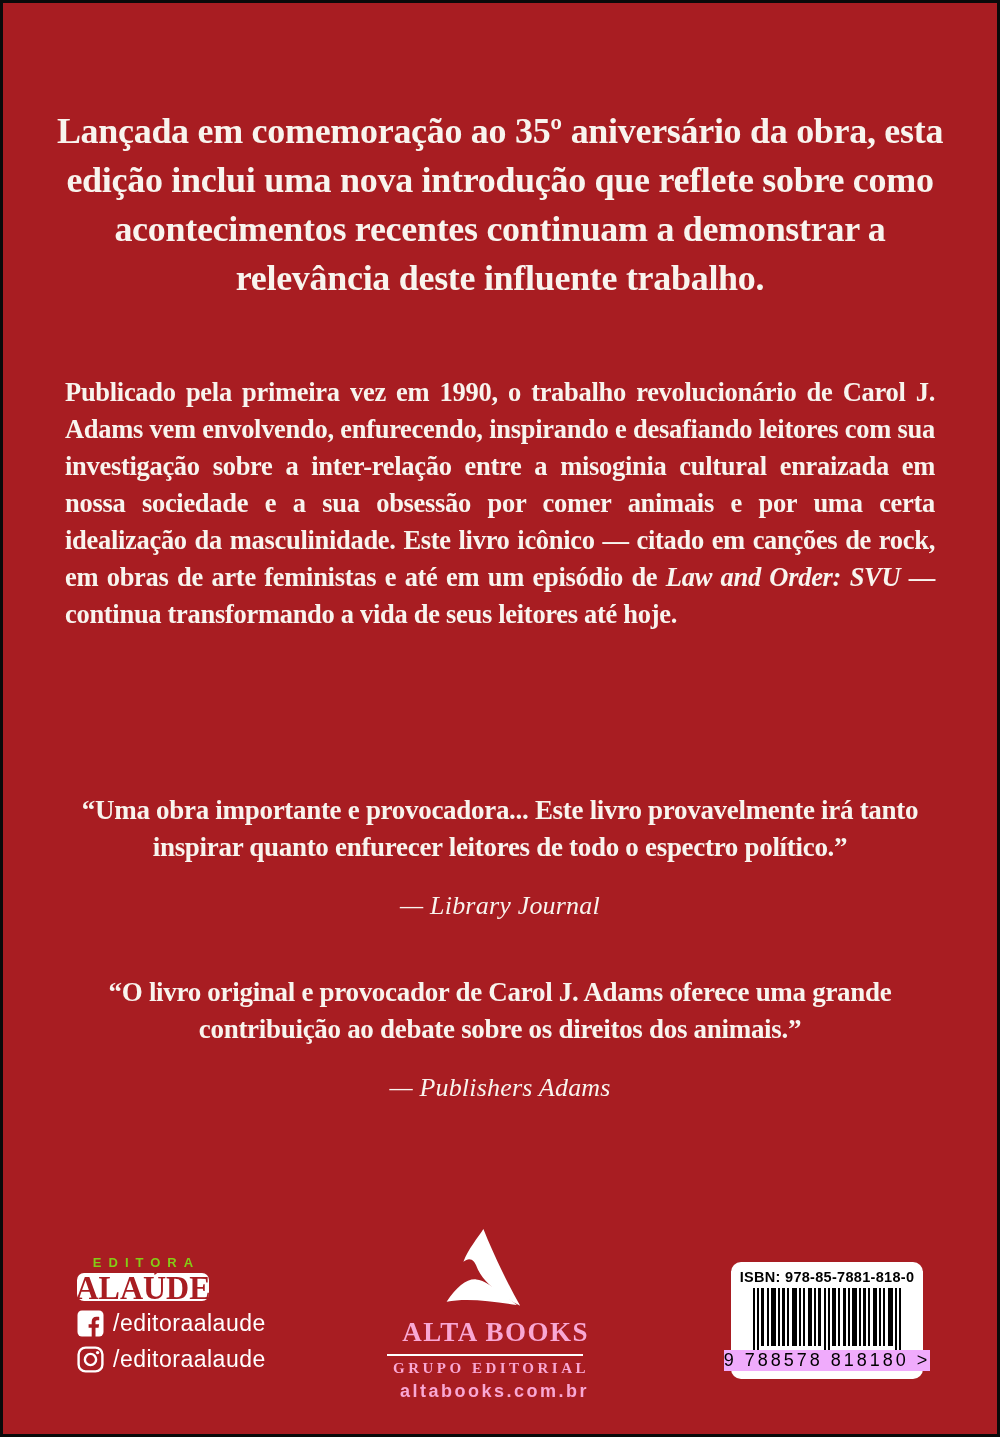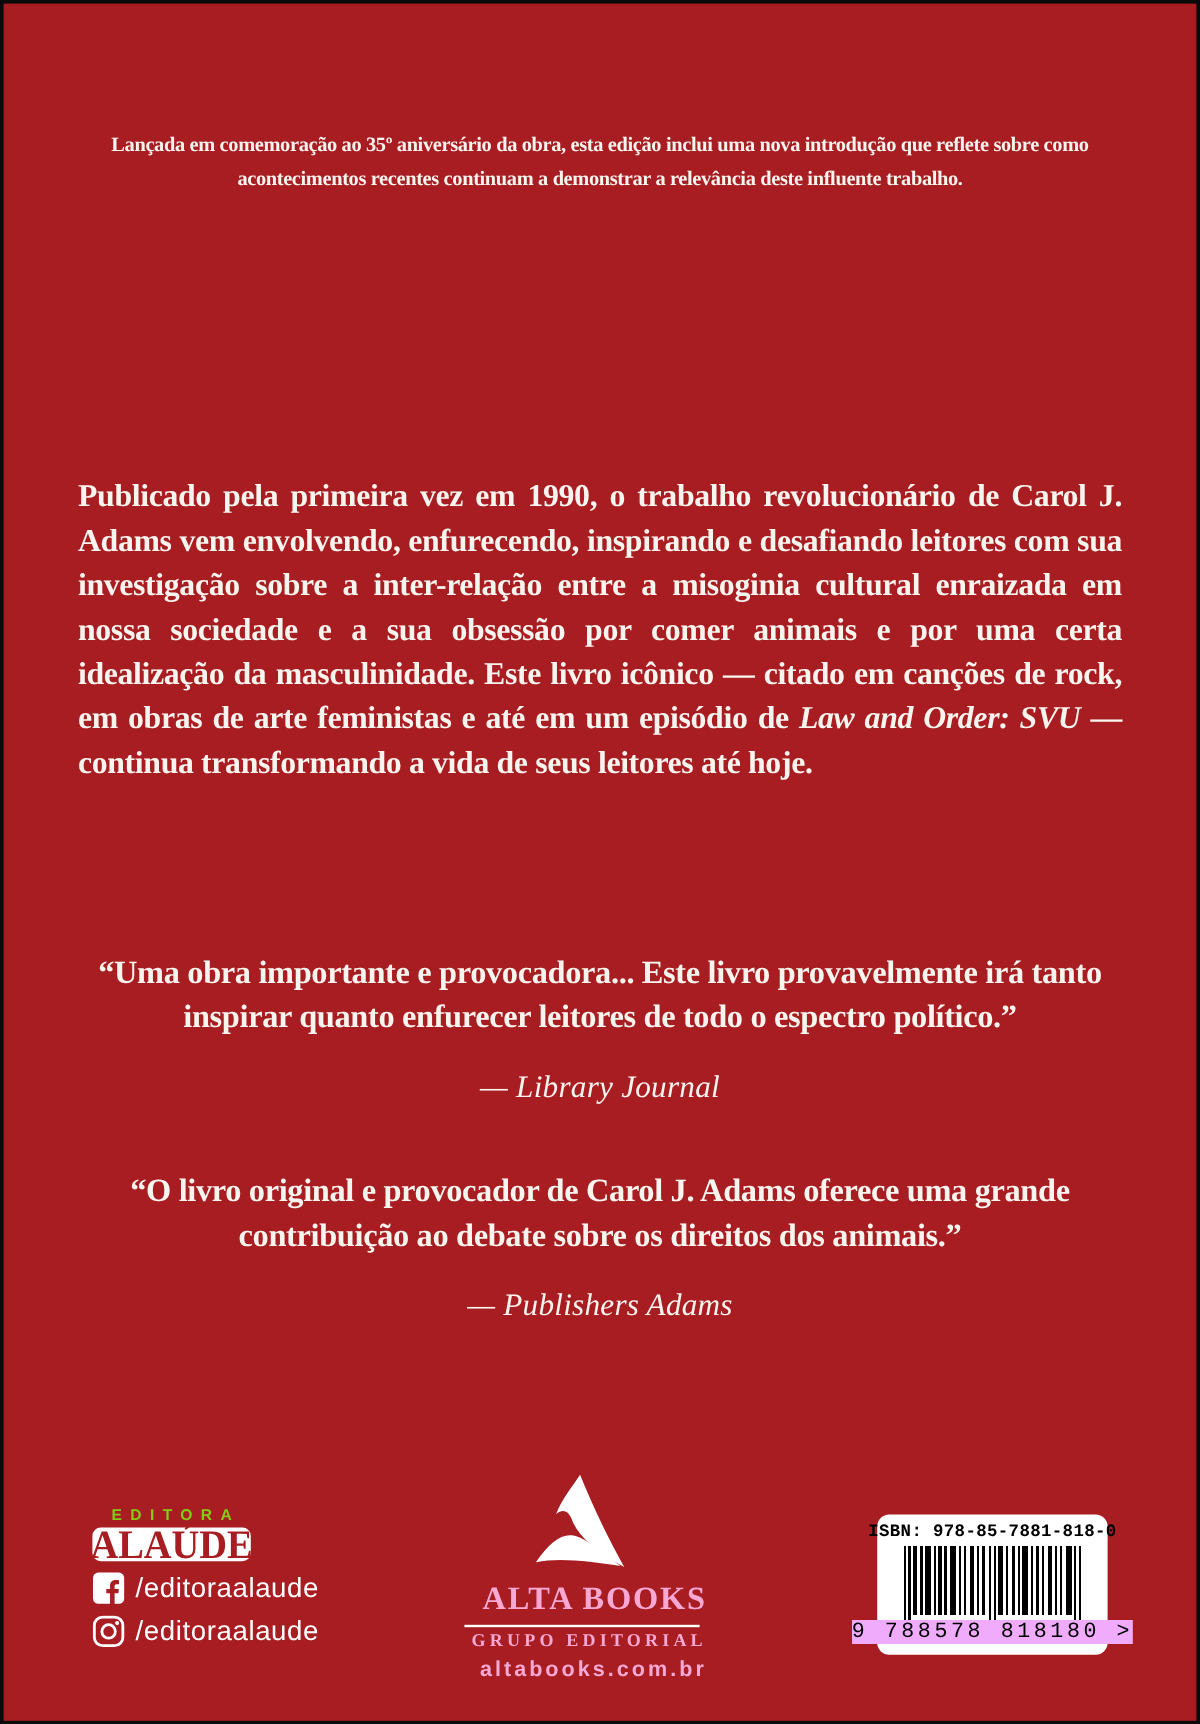--- a/index.html
+++ b/index.html
@@ -15,27 +15,27 @@
     font-family: "Liberation Serif", "DejaVu Serif", serif;
     color: #f8f4ee;
   }
 
   
   .intro-block {
     position: absolute;
     top: 104px; left: 52px; right: 52px;
     text-align: center;
     font-weight: bold;
-    font-size: 17px;
-    line-height: 28px;
+    font-size: 36px;
+    line-height: 49px;
     letter-spacing: -0.3px;
   }
   .synopsis-block {
     position: absolute;
-    top: 392px; left: 62px; right: 62px;
+    top: 371px; left: 62px; right: 62px;
     text-align: justify;
     font-weight: bold;
     font-size: 26.5px;
     line-height: 37px;
     letter-spacing: -0.3px;
   }
   .synopsis-block .italic-title { font-style: italic; }
 
   .review-block {
     position: absolute;
@@ -148,21 +148,21 @@
   
   .barcode-box {
     position: absolute;
     left: 728px; top: 1259px;
     width: 192px;
     height: 117px;
     background: #ffffff;
     border-radius: 10px;
     padding: 7px 10px 5px 10px;
     color: #000000;
-    font-family: Liberation Mono, monospace;
+    font-family: Liberation Sans, sans-serif;
     display: flex;
     flex-direction: column;
     align-items: center;
   }
   .barcode-isbn {
     font-size: 14.5px;
     font-weight: bold;
     letter-spacing: 0.3px;
     white-space: nowrap;
   }

